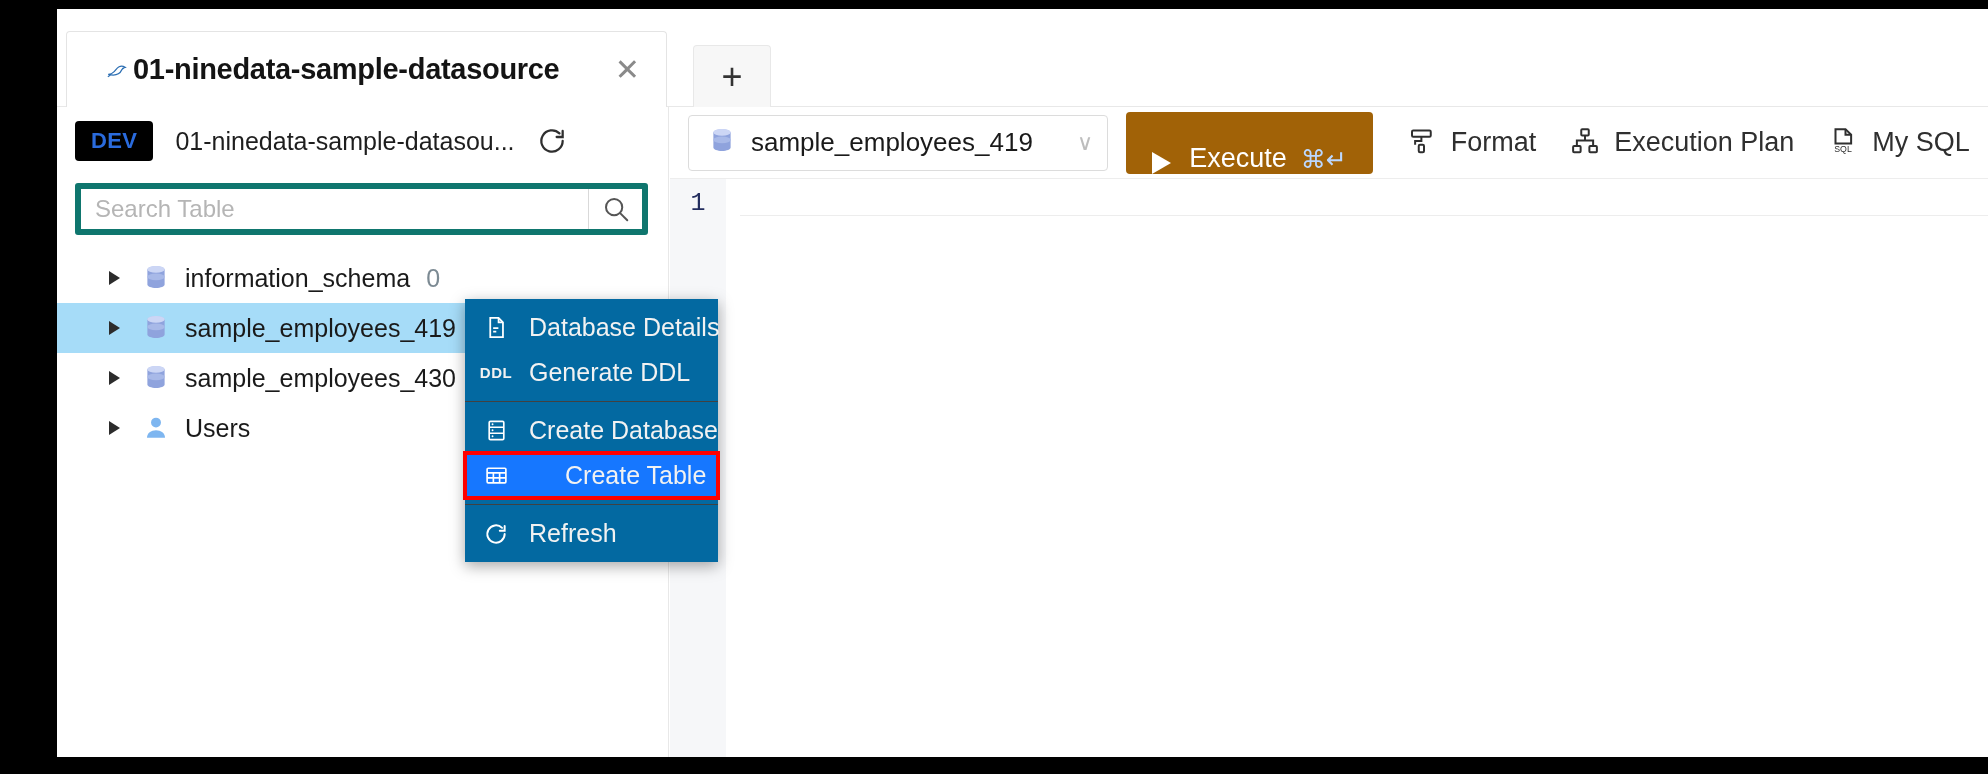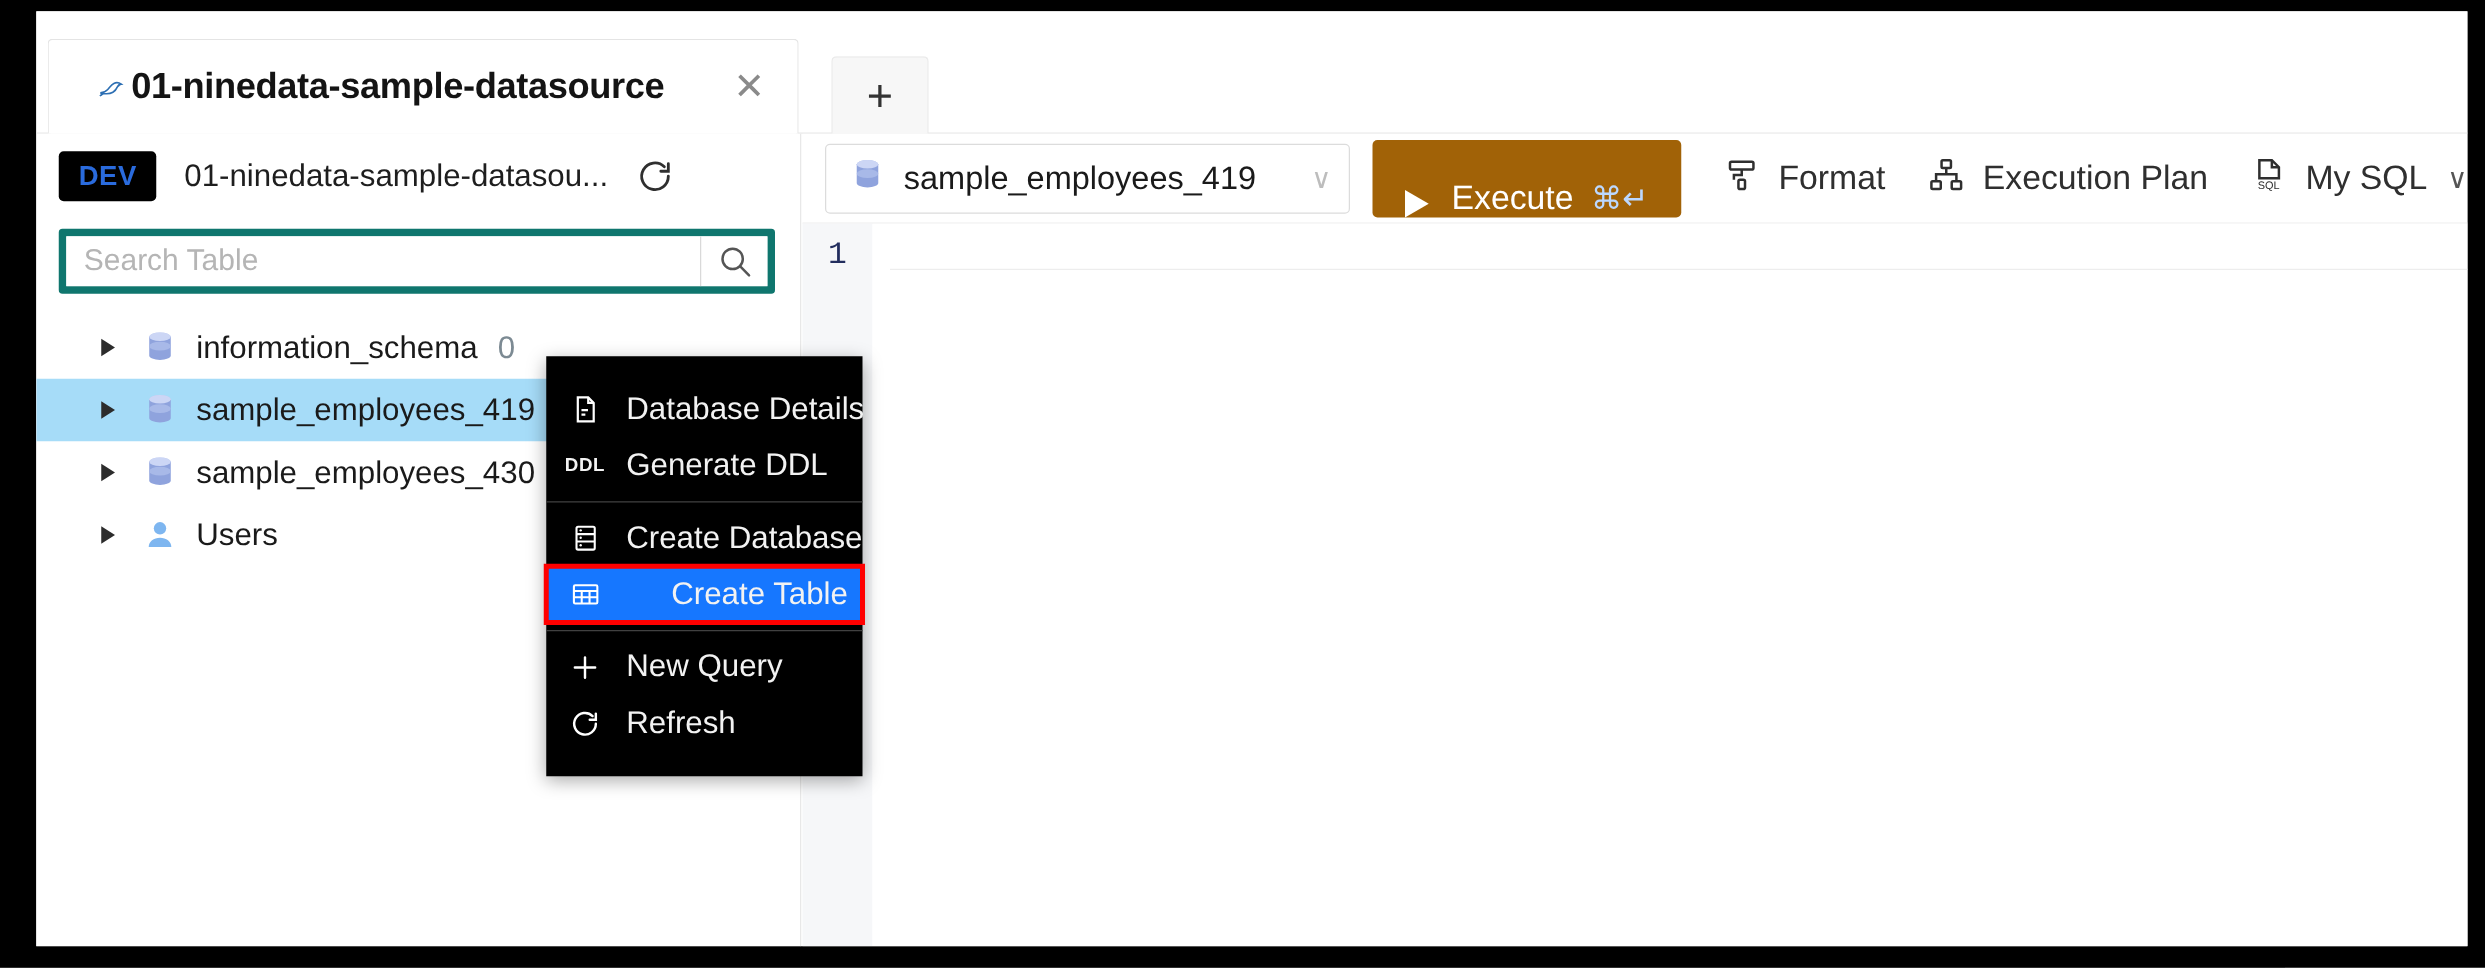--- a/index.html
+++ b/index.html
@@ -6,20 +6,21 @@
   html, body {
     width: 1988px; height: 774px;
     font-family: "Liberation Sans", sans-serif;
     background: #000;
     overflow: hidden;
   }
   .screen {
     position: relative;
     width: 1828px; height: 774px;
     background: #000;
+    margin-left: 28px;
   }
   .app {
     position: absolute;
     left: 29px; top: 9px;
     width: 1945px; height: 748px;
     background: #ffffff;
     overflow: hidden;
   }
 
   
@@ -189,26 +190,26 @@
     background: #fff;
   }
   .code-line-top {
     position: absolute; left: 14px; right: 0; top: 36px;
     border-top: 1px solid #ededed;
   }
 
   
   .ctxmenu {
     position: absolute;
-    left: 408px; top: 276px;
+    left: 408px; top: 290px;
     width: 253px;
-    background: #000000;
+    background: #0369a1;
     color: #fff;
     z-index: 50;
-    padding: 20px 0;
+    padding: 6px 0;
     box-shadow: 0 4px 14px rgba(0,0,0,0.35);
   }
   .ctx-item {
     height: 45px; display: flex; align-items: center;
     padding-left: 14px; cursor: pointer;
     font-size: 25px; color: #f2f2f2;
   }
   .ctx-item .ci {
     width: 34px; display: flex; justify-content: center;
     flex: 0 0 auto;
@@ -433,28 +434,20 @@
           <svg width="25" height="25" viewBox="0 0 24 24" fill="none" stroke="#ffffff" stroke-width="1.6">
             <rect x="3" y="5" width="18" height="14" rx="1"></rect>
             <path d="M3 9.4h18M3 14.2h18M9 9.4V19M15 9.4V19"></path>
           </svg>
         </span>
         <span class="ctext">Create Table</span>
       </div>
 
       <div class="ctx-sep"></div>
 
-      <div class="ctx-item">
-        <span class="ci">
-          <svg width="26" height="26" viewBox="0 0 24 24" fill="none" stroke="#ffffff" stroke-width="1.8" stroke-linecap="round">
-            <path d="M12 4.5v15M4.5 12h15"></path>
-          </svg>
-        </span>
-        <span class="ctext">New Query</span>
-      </div>
 
       <div class="ctx-item">
         <span class="ci">
           <svg width="26" height="26" viewBox="0 0 24 24" fill="none" stroke="#ffffff" stroke-width="1.8" stroke-linecap="round">
             <path d="M20 12a8 8 0 1 1-2.4-5.7"></path>
             <path d="M20 4.5V9h-4.5"></path>
           </svg>
         </span>
         <span class="ctext">Refresh</span>
       </div>

